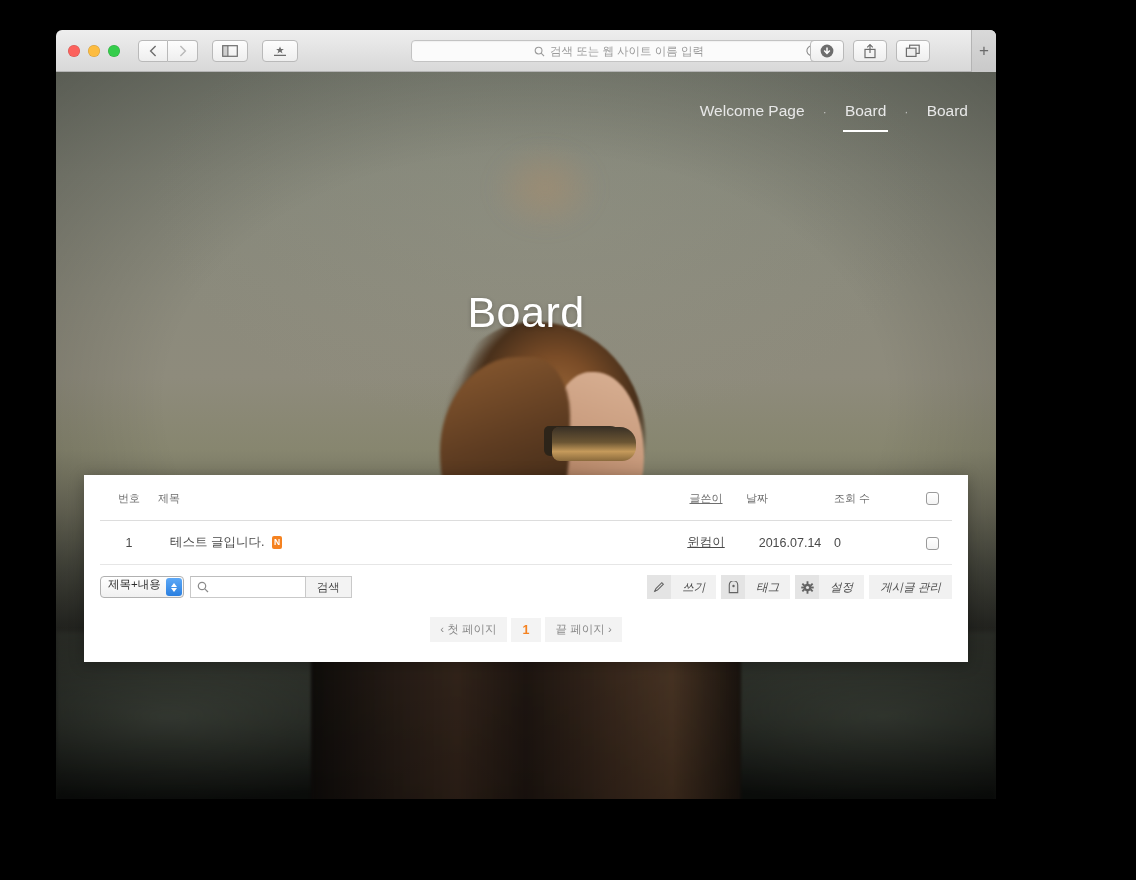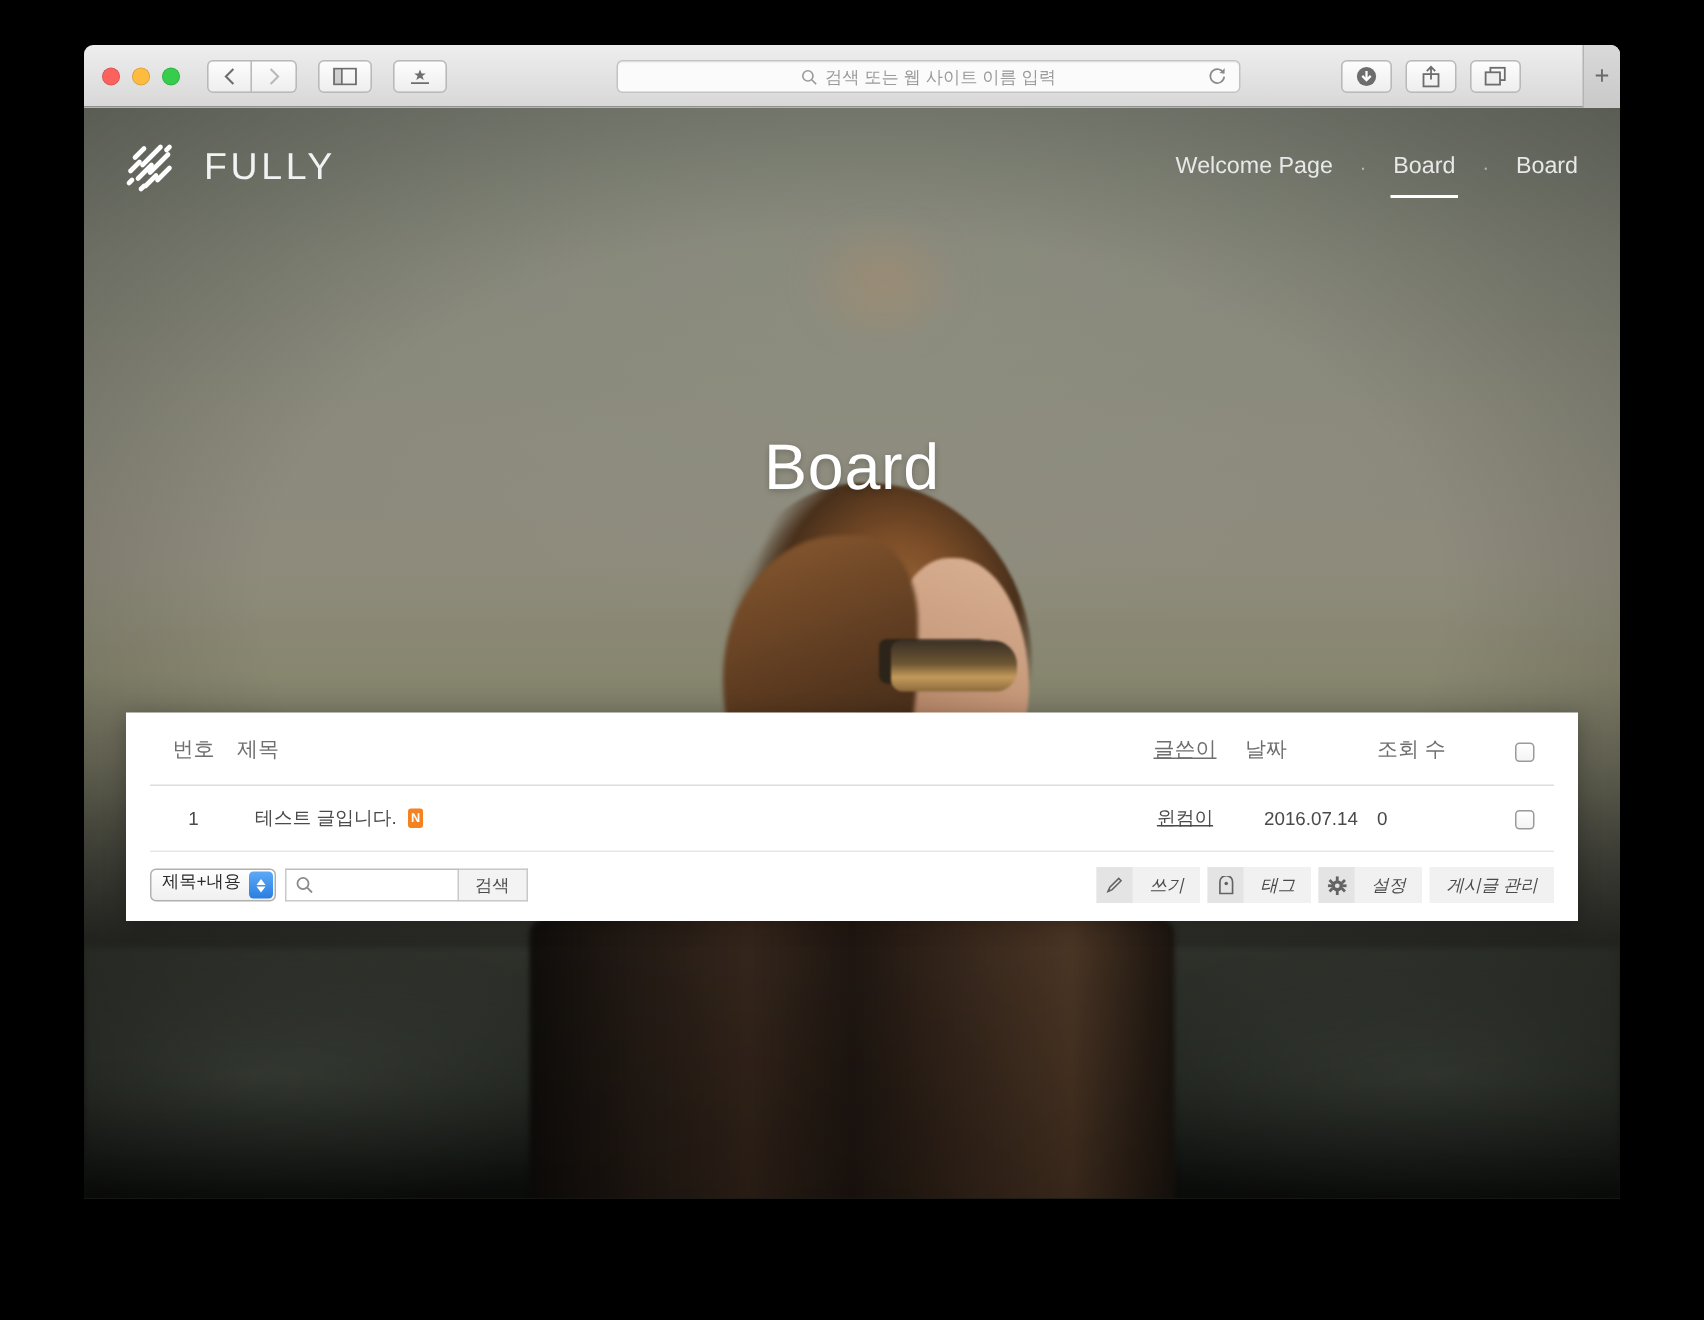--- a/index.html
+++ b/index.html
@@ -7,21 +7,21 @@
     width: 1136px; height: 880px;
     background: #000;
     font-family: "Liberation Sans", "DejaVu Sans", sans-serif;
     overflow: hidden;
   }
 
   
   .window {
     position: absolute;
     left: 56px; top: 30px;
-    width: 1024px; height: 769px;
+    width: 940px; height: 769px;
     border-radius: 6px 6px 0 0;
     overflow: hidden;
     box-shadow: 0 6px 26px rgba(0,0,0,.55);
   }
 
   
   .titlebar {
     position: relative;
     height: 42px;
     background: linear-gradient(#eeeeee, #d8d8d8);
@@ -209,21 +209,21 @@
   
   .panel {
     position: relative; z-index: 6;
     margin: 0 28px;
     background: #fff;
     box-shadow: 0 2px 14px rgba(0,0,0,.28);
     padding: 0 16px 0 16px;
   }
   .board-table { width: 100%; border-collapse: collapse; }
   .board-table thead th {
-    font-size: 14px; font-weight: 400; color: #6f6f6f;
+    font-size: 11px; font-weight: 400; color: #6f6f6f;
     padding: 16px 0 14px 0;
     text-align: left;
     border-bottom: 1px solid #dddddd;
   }
   .board-table tbody td {
     font-size: 12.5px; color: #4a4a4a;
     padding: 13px 0 13px 0;
     border-bottom: 1px solid #e6e6e6;
   }
   .col-no    { width: 58px;  text-align: center !important; }
@@ -430,37 +430,20 @@
     <div class="fig-hair"></div>
     <div class="fig-face"></div>
     <div class="fig-hairfront"></div>
     <div class="fig-glasses"></div>
     <div class="fig-scarf"></div>
     <div class="bg-ground"></div>
     <div class="fig-jacket"></div>
     <div class="bg-vignette"></div>
 
     <div class="site-header">
-      <div class="brand">
-        <svg width="40" height="40" viewBox="0 0 40 40">
-          <g stroke="#ffffff" stroke-width="3.1" stroke-linecap="round">
-            <line x1="10" y1="14" x2="16" y2="8"></line>
-            <line x1="15" y1="19" x2="27" y2="7"></line>
-            <line x1="20" y1="24" x2="32" y2="12"></line>
-            <line x1="25" y1="29" x2="33" y2="21"></line>
-            <line x1="7" y1="23" x2="13" y2="17"></line>
-            <line x1="12" y1="28" x2="21" y2="19"></line>
-            <line x1="17" y1="33" x2="24" y2="26"></line>
-            <line x1="6" y1="31" x2="8" y2="29"></line>
-            <line x1="31" y1="9" x2="33" y2="7"></line>
-            <line x1="14" y1="35" x2="16" y2="33"></line>
-          </g>
-        </svg>
-        <span class="brand-name">FULLY</span>
-      </div>
 
       <nav class="mainnav">
         <a class="navlink" href="#">Welcome Page</a>
         <span class="navsep">·</span>
         <a class="navlink active" href="#">Board</a>
         <span class="navsep">·</span>
         <a class="navlink" href="#">Board</a>
       </nav>
     </div>
 
@@ -559,17 +542,28 @@
             </span>
             <span class="act-tx">설정</span>
           </button>
 
           <button class="act-btn plain">
             <span class="act-tx">게시글 관리</span>
           </button>
         </div>
       </div>
 
+      <div class="pagination">
+        <button class="page-btn">
+          <span>‹</span>
+          <span>첫 페이지</span>
+        </button>
+        <button class="page-num">1</button>
+        <button class="page-btn">
+          <span>끝 페이지</span>
+          <span>›</span>
+        </button>
+      </div>
     </div>
 
 
   </div>
 </div>
 
 </body></html>

